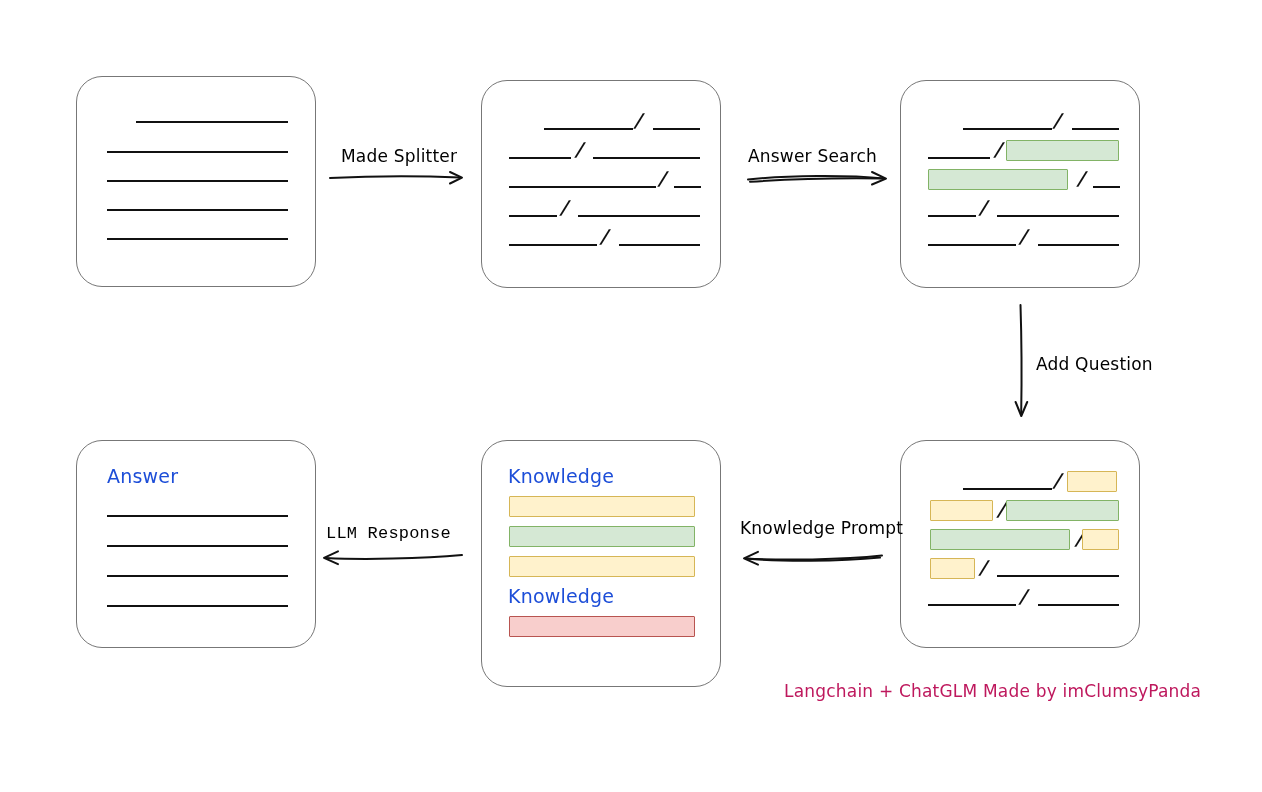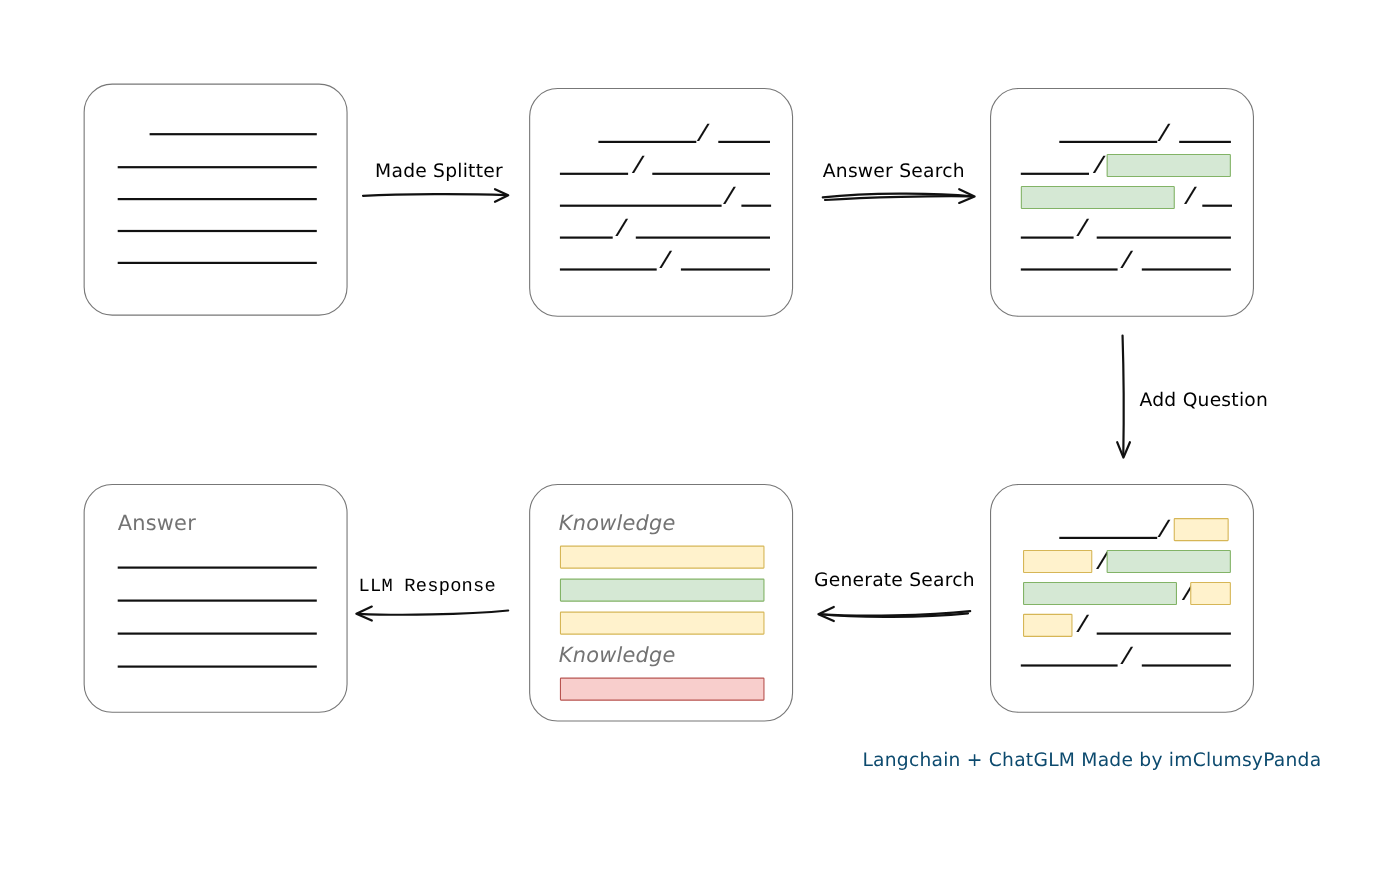--- a/index.html
+++ b/index.html
@@ -65,29 +65,29 @@
     font-family: "DejaVu Sans", sans-serif;
     font-size: 17px;
     color: #000000;
     white-space: nowrap;
     letter-spacing: 0.2px;
   }
   .card-title {
     position: absolute;
     font-family: "DejaVu Sans", sans-serif;
     font-size: 19px;
-    color: #737373;
+    color: #1d4ed8;
     white-space: nowrap;
     letter-spacing: 0.2px;
   }
   .credit {
     position: absolute;
     font-family: "DejaVu Sans", sans-serif;
     font-size: 17px;
-    color: #0c4a6e;
+    color: #be185d;
     white-space: nowrap;
     letter-spacing: 0.2px;
   }
 
   
   .arrow {
     position: absolute;
     overflow: visible;
   }
   .arrow path, .arrow line, .arrow polyline {
@@ -189,28 +189,28 @@
 
     <div class="chip yellow" style="left:29px;  top:117px; width:45px;"></div>
     <div class="slash" style="left:80px;  top:117px;">/</div>
     <div class="line" style="left:96px;  top:134px; width:122px;"></div>
 
     <div class="line" style="left:27px;  top:163px; width:88px;"></div>
     <div class="slash" style="left:120px; top:146px;">/</div>
     <div class="line" style="left:137px; top:163px; width:81px;"></div>
   </div>
 
-  <div class="label" style="left:740px; top:518px;">Generate Search</div>
+  <div class="label" style="left:740px; top:518px;">Knowledge Prompt</div>
   <svg class="arrow" style="left:738px; top:546px;" width="148" height="22" viewBox="0 0 148 22">
     <path d="M144,9.5 C104,13.8 44,14.6 8,12.4"></path>
     <path d="M142,11.6 C102,15.6 42,16.0 8,12.4"></path>
     <polyline points="20,5.8 6,12.3 20,18.6"></polyline>
   </svg>
 
-  <div class="card" style="left:481px; top:440px; width:240px; height:216px;font-style:italic;">
+  <div class="card" style="left:481px; top:440px; width:240px; height:247px;">
     <div class="card-title" style="left:26px; top:24px;">Knowledge</div>
     <div class="chip yellow" style="left:27px; top:55px; width:186px;"></div>
     <div class="chip green" style="left:27px; top:85px; width:186px;"></div>
     <div class="chip yellow" style="left:27px; top:115px; width:186px;"></div>
 
     <div class="card-title" style="left:26px; top:144px;">Knowledge</div>
     <div class="chip red" style="left:27px; top:175px; width:186px;"></div>
   </div>
 
   <div class="label" style="left:326px; top:524px;font-family:Liberation Mono, monospace;">LLM Response</div>

